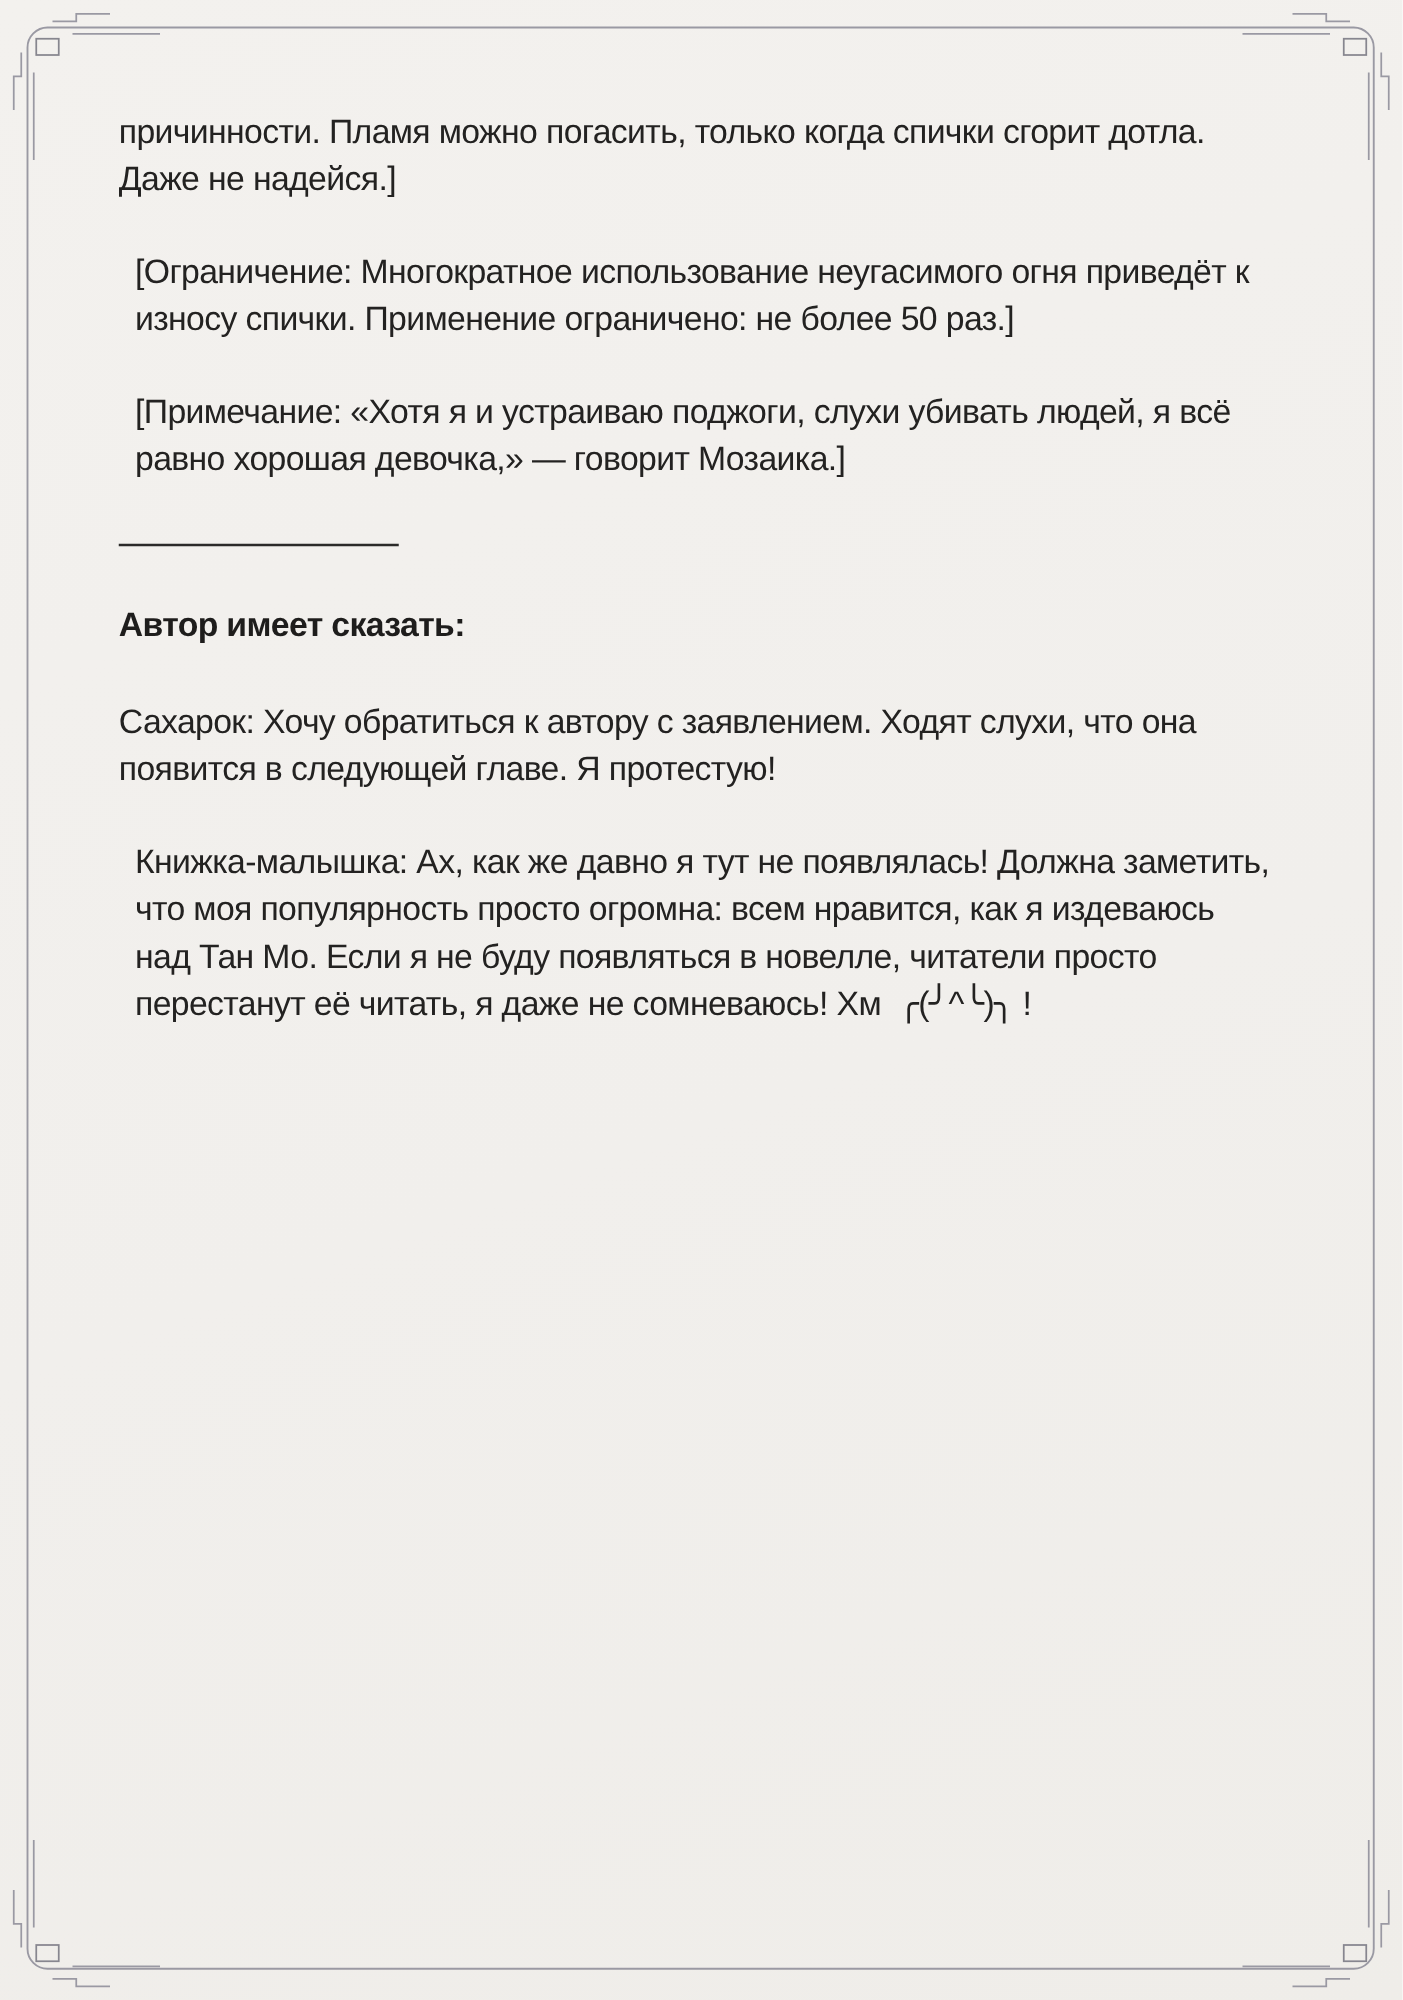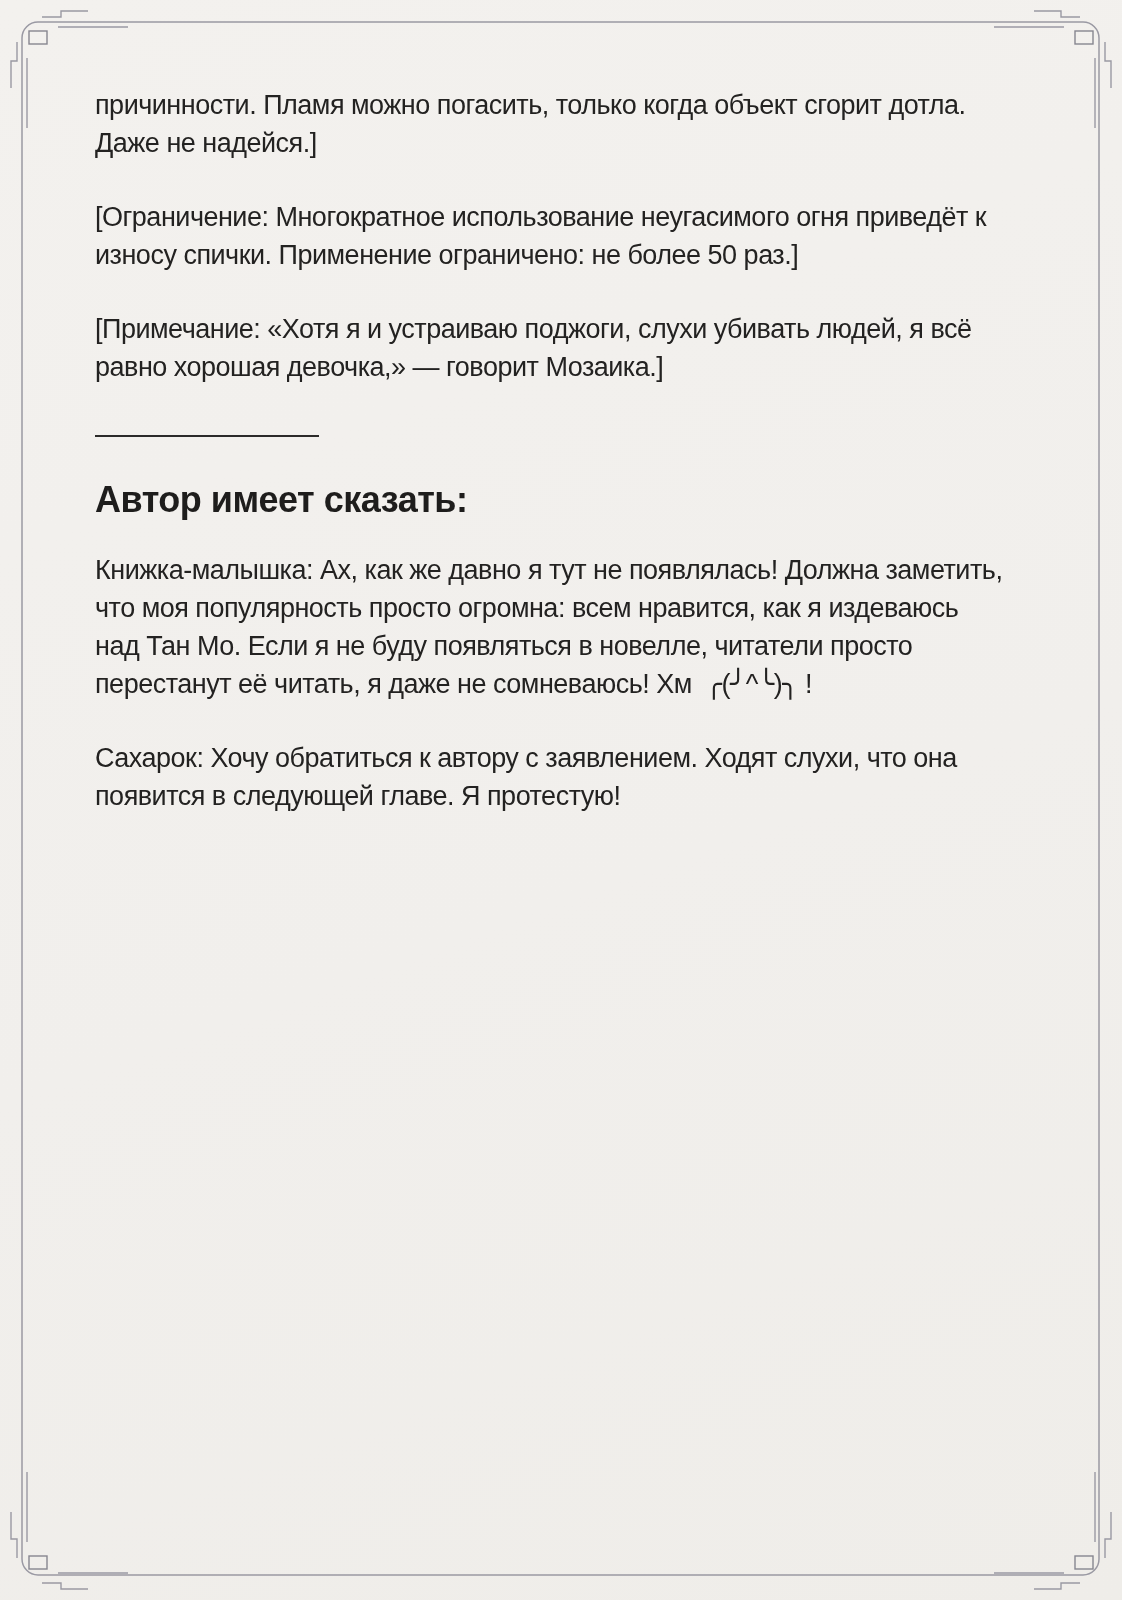--- a/index.html
+++ b/index.html
@@ -33,32 +33,32 @@
     padding: 86px 28px 0 95px;
   }
   .para {
     font-size: 27px;
     line-height: 38px;
     letter-spacing: -0.5px;
     white-space: pre;
     margin: 0;
     color: #232221;
   }
-  .para + .para { margin-top: 36px; }
+  .para + .para { margin-top: 36px; margin-left: 13px; }
   .p2 { margin-top: 36px; }
   .p3 { margin-top: 31px; }
   .separator-line {
     width: 224px;
     height: 2px;
     background: #2b2a29;
     margin-top: 49px;
     margin-bottom: 44px;
   }
   .author-heading {
-    font-size: 36px;
+    font-size: 27px;
     line-height: 38px;
     letter-spacing: -0.5px;
     font-weight: bold;
     margin: 0;
     color: #1e1d1c;
   }
   .p4 { margin-top: 32px; }
   .p5 { margin-top: 39px; }
   .p6 { margin-top: 32px; }
   .p7 { margin-top: 37px; }
@@ -83,35 +83,35 @@
   </defs>
 
   <rect x="22" y="22" width="1077" height="1553" rx="16" fill="none" stroke="#9a99a3" stroke-width="1.5"></rect>
   <use href="#corner"></use>
   <use href="#corner" transform="translate(1122,0) scale(-1,1)"></use>
   <use href="#corner" transform="translate(0,1600) scale(1,-1)"></use>
   <use href="#corner" transform="translate(1122,1600) scale(-1,-1)"></use>
 </svg>
 
 <div class="page-content">
-  <p class="para p1">причинности. Пламя можно погасить, только когда объект сгорит дотла.
+  <p class="para p1">причинности. Пламя можно погасить, только когда спички сгорит дотла.
 Даже не надейся.]</p>
 
   <p class="para p2">[Ограничение: Многократное использование неугасимого огня приведёт к
 износу спички. Применение ограничено: не более 50 раз.]</p>
 
   <p class="para p3">[Примечание: «Хотя я и устраиваю поджоги, слухи убивать людей, я всё
 равно хорошая девочка,» — говорит Мозаика.]</p>
 
   <div class="separator-line"></div>
 
   <p class="author-heading">Автор имеет сказать:</p>
 
+  <p class="para p5">Сахарок: Хочу обратиться к автору с заявлением. Ходят слухи, что она
+появится в следующей главе. Я протестую!</p>
+
   <p class="para p4">Книжка-малышка: Ах, как же давно я тут не появлялась! Должна заметить,
 что моя популярность просто огромна: всем нравится, как я издеваюсь
 над Тан Мо. Если я не буду появляться в новелле, читатели просто
 перестанут её читать, я даже не сомневаюсь! Хм  ╭(╯^╰)╮ !</p>
 
-  <p class="para p5">Сахарок: Хочу обратиться к автору с заявлением. Ходят слухи, что она
-появится в следующей главе. Я протестую!</p>
-
 
 </div>
 
 </body></html>

